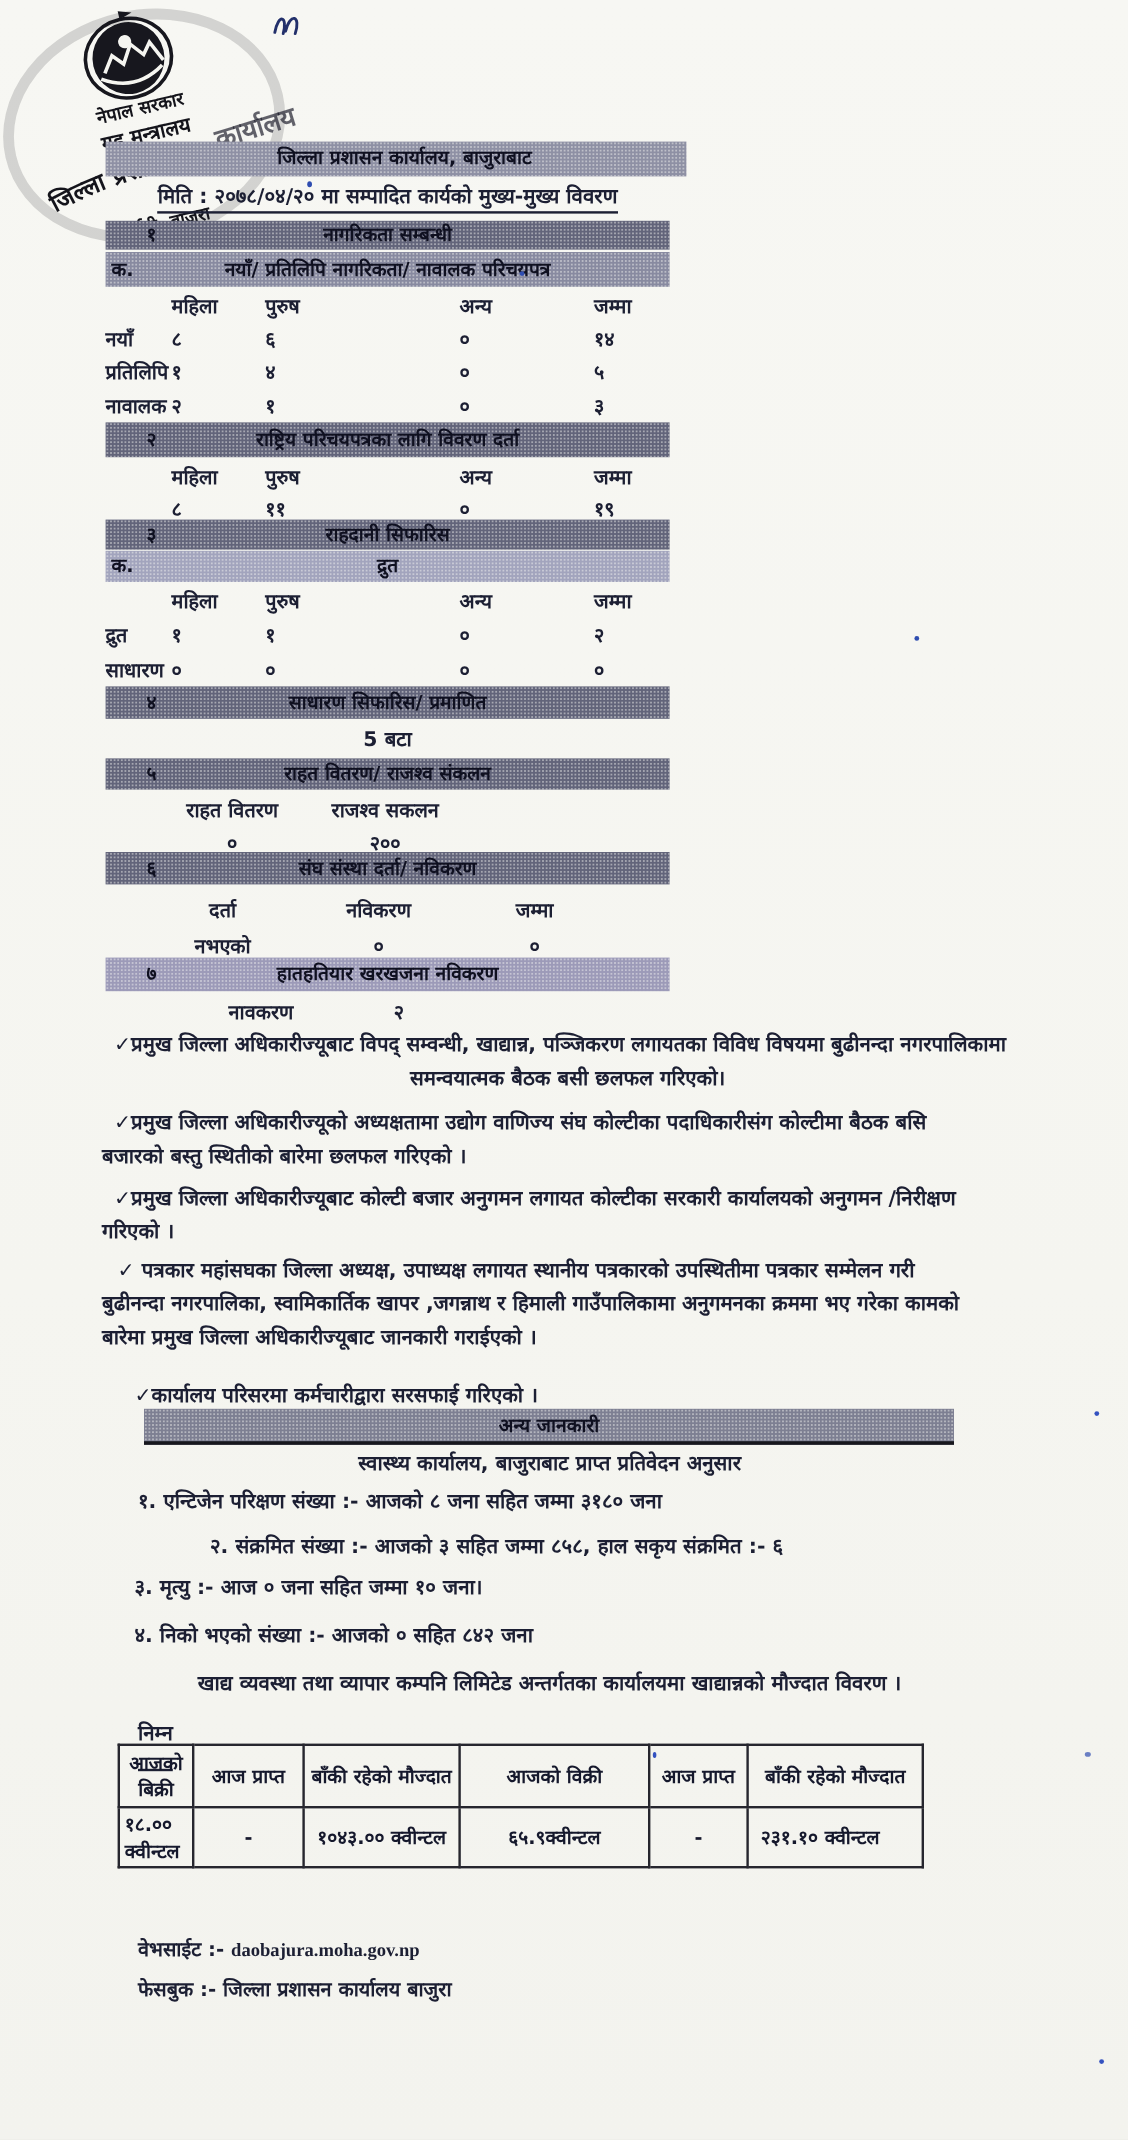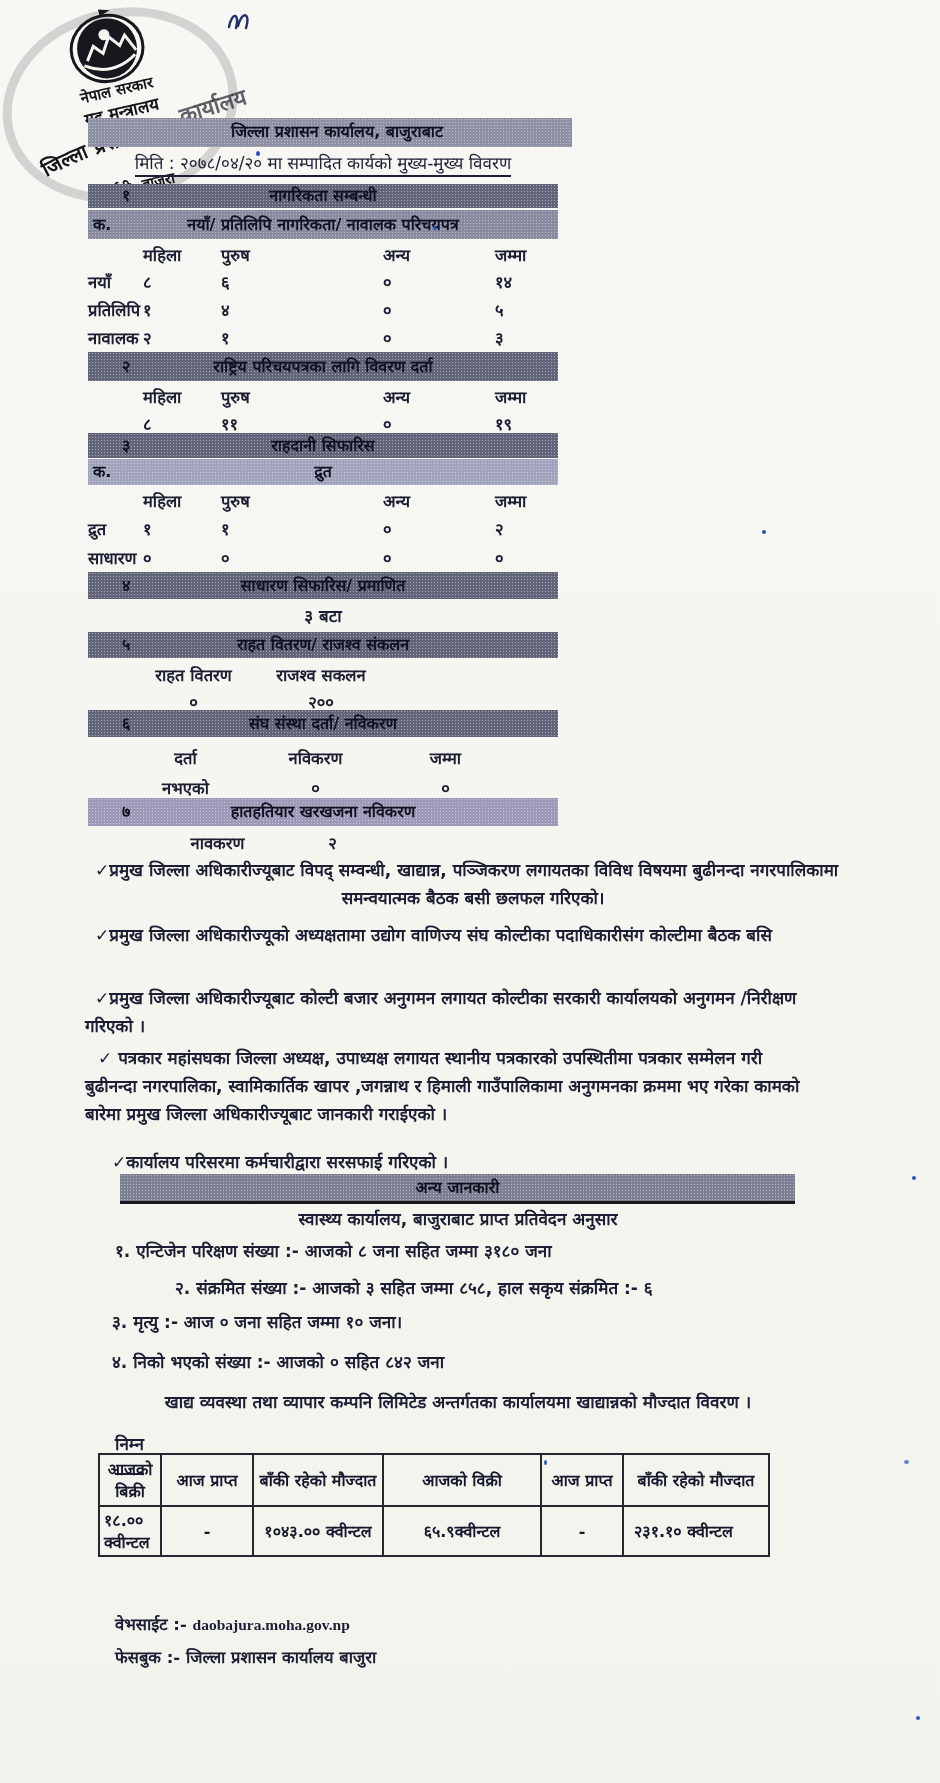--- a/index.html
+++ b/index.html
@@ -35,21 +35,21 @@
     font-weight:bold;font-size:16.5px;
   }
   .row4 .cell{text-align:left;}
   .row4 .rlabel{text-align:left;white-space:nowrap;}
   .rowN{position:absolute;left:88px;display:grid;font-weight:bold;font-size:16.5px;}
   .rowN .cell{text-align:center;}
   .g5{padding-left:38px;grid-template-columns:135px 120px;}
   .g6{padding-left:30px;grid-template-columns:135px 125px 135px;}
   .g7{padding-left:62px;grid-template-columns:135px 95px;}
   
-  .title-line{position:absolute;left:88px;width:470px;text-align:center;font-size:17px;font-weight:normal;}
+  .title-line{position:absolute;left:88px;width:470px;text-align:center;font-size:17px;font-weight:bold;}
   .title-line .ul{border-bottom:2px solid #1c1f33;padding-bottom:2px;}
   .para{position:absolute;font-size:17px;font-weight:bold;white-space:nowrap;}
   .center-block{text-align:center;white-space:normal;}
   .listitem{position:absolute;font-size:17px;font-weight:bold;white-space:nowrap;}
   
   table.food{
     position:absolute;left:98px;top:1453px;
     border-collapse:collapse;table-layout:fixed;
     font-weight:bold;font-size:16px;color:#15182c;
   }
@@ -192,21 +192,21 @@
     <span class="cell">०</span>
     <span class="cell">०</span>
     <span class="cell">०</span>
     <span class="cell">०</span>
   </div>
 
   <div class="bar" style="top:572px;height:27px;line-height:27px;">
     <span class="num">४</span>
     <span class="btitle">साधारण सिफारिस/ प्रमाणित</span>
   </div>
-  <div class="abs b" style="top:604px;left:88px;width:470px;text-align:center;font-size:17px;">३ बटा</div>
+  <div class="abs b" style="top:604px;left:88px;width:470px;text-align:center;font-size:17px;">5 बटा</div>
 
   <div class="bar" style="top:632px;height:26px;line-height:26px;">
     <span class="num">५</span>
     <span class="btitle">राहत वितरण/ राजश्व संकलन</span>
   </div>
   <div class="rowN g5" style="top:663px;">
     <span class="cell">राहत वितरण</span>
     <span class="cell">राजश्व सकलन</span>
   </div>
   <div class="rowN g5" style="top:690px;">
@@ -235,20 +235,21 @@
   </div>
   <div class="rowN g7" style="top:831px;">
     <span class="cell">नावकरण</span>
     <span class="cell">२</span>
   </div>
 
   <div class="para" style="top:858px;left:95px;">✓प्रमुख जिल्ला अधिकारीज्यूबाट विपद् सम्वन्धी, खाद्यान्न, पञ्जिकरण लगायतका विविध विषयमा बुढीनन्दा नगरपालिकामा</div>
   <div class="para center-block" style="top:886px;left:88px;width:770px;">समन्वयात्मक बैठक बसी छलफल गरिएको।</div>
 
   <div class="para" style="top:923px;left:95px;">✓प्रमुख जिल्ला अधिकारीज्यूको अध्यक्षतामा उद्योग वाणिज्य संघ कोल्टीका पदाधिकारीसंग कोल्टीमा बैठक बसि</div>
+  <div class="para" style="top:951px;left:85px;">बजारको बस्तु स्थितीको बारेमा छलफल गरिएको ।</div>
 
   <div class="para" style="top:986px;left:95px;">✓प्रमुख जिल्ला अधिकारीज्यूबाट कोल्टी बजार अनुगमन लगायत  कोल्टीका सरकारी कार्यालयको अनुगमन /निरीक्षण</div>
   <div class="para" style="top:1014px;left:85px;">गरिएको ।</div>
 
   <div class="para" style="top:1046px;left:98px;">✓ पत्रकार महांसघका जिल्ला अध्यक्ष, उपाध्यक्ष लगायत स्थानीय पत्रकारको उपस्थितीमा पत्रकार सम्मेलन गरी</div>
   <div class="para" style="top:1074px;left:85px;">बुढीनन्दा नगरपालिका, स्वामिकार्तिक खापर ,जगन्नाथ र हिमाली गाउँपालिकामा अनुगमनका क्रममा भए गरेका कामको</div>
   <div class="para" style="top:1102px;left:85px;">बारेमा प्रमुख जिल्ला अधिकारीज्यूबाट जानकारी गराईएको ।</div>
 
   <div class="para" style="top:1150px;left:112px;">✓कार्यालय परिसरमा कर्मचारीद्वारा सरसफाई गरिएको ।</div>
 

